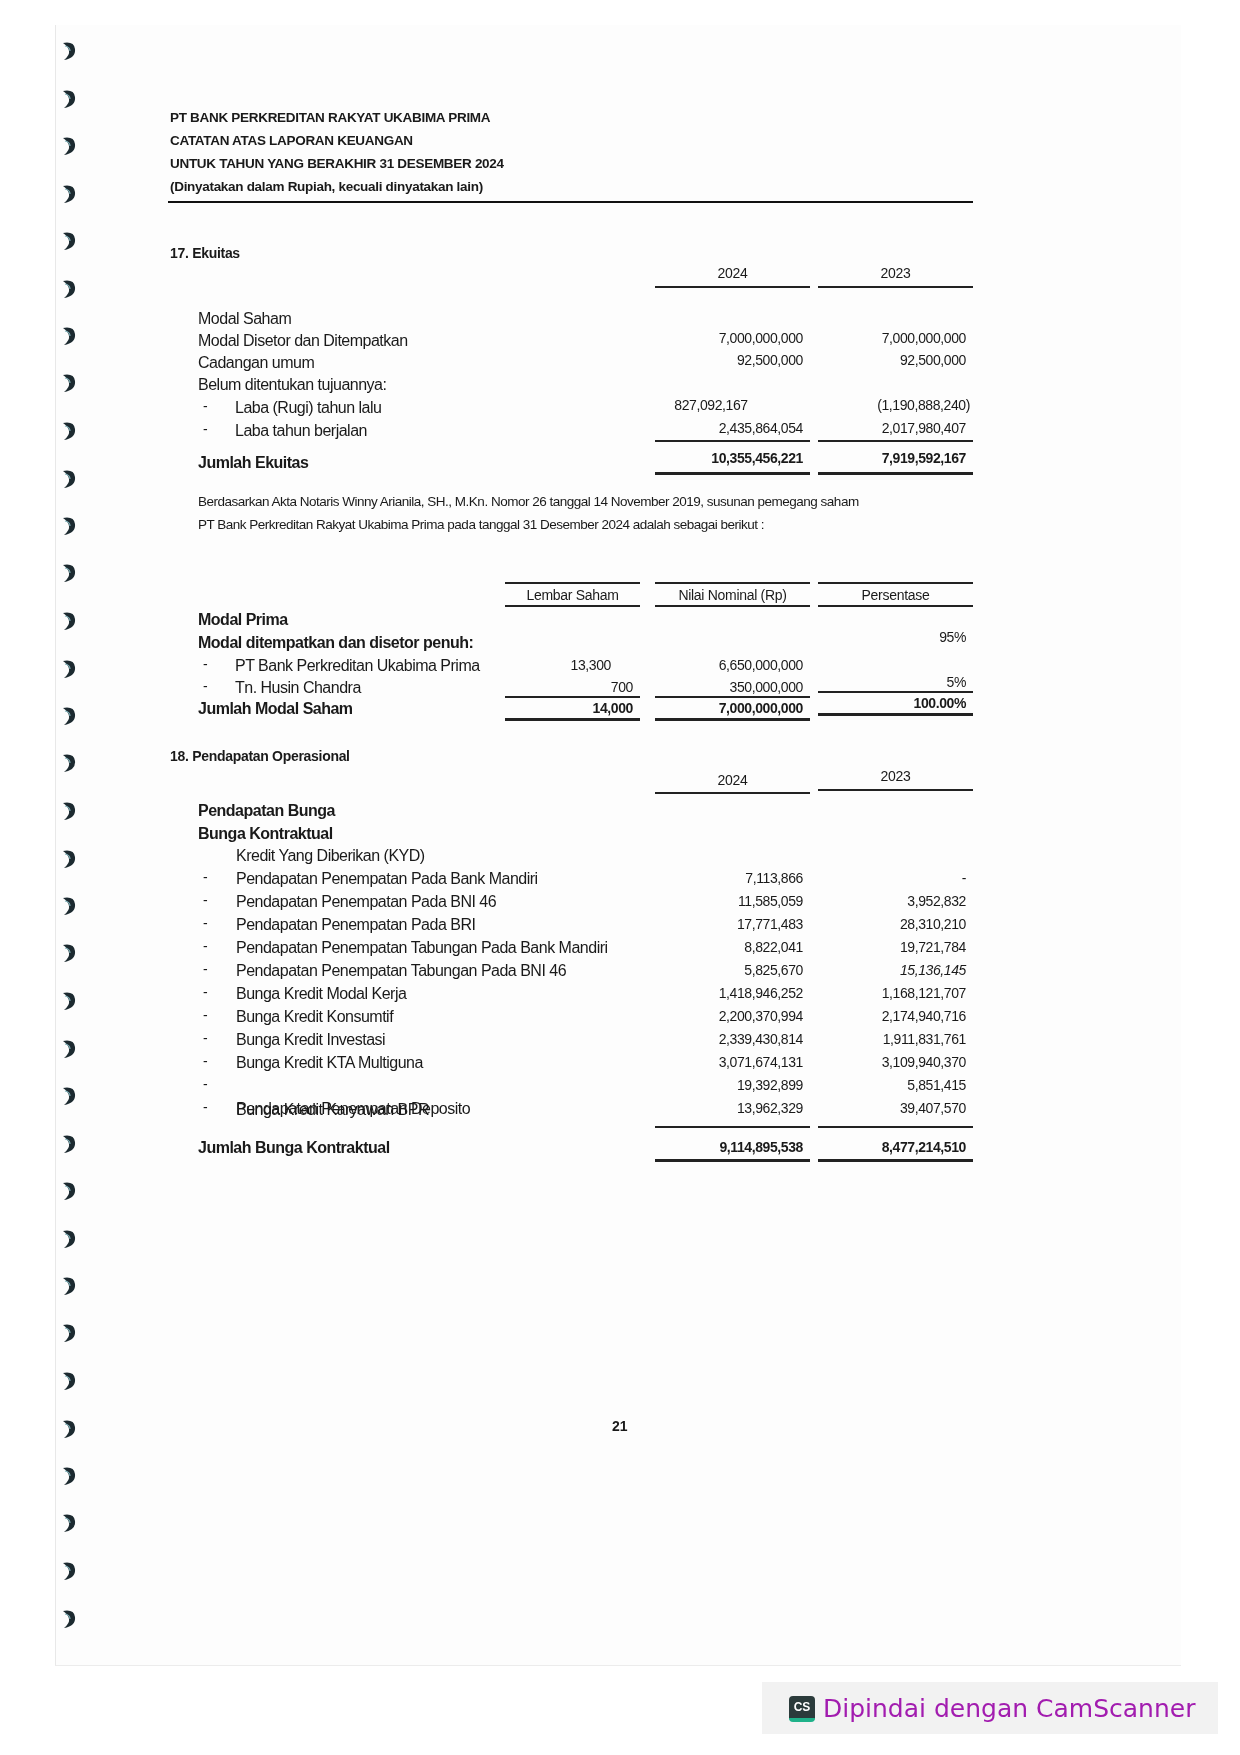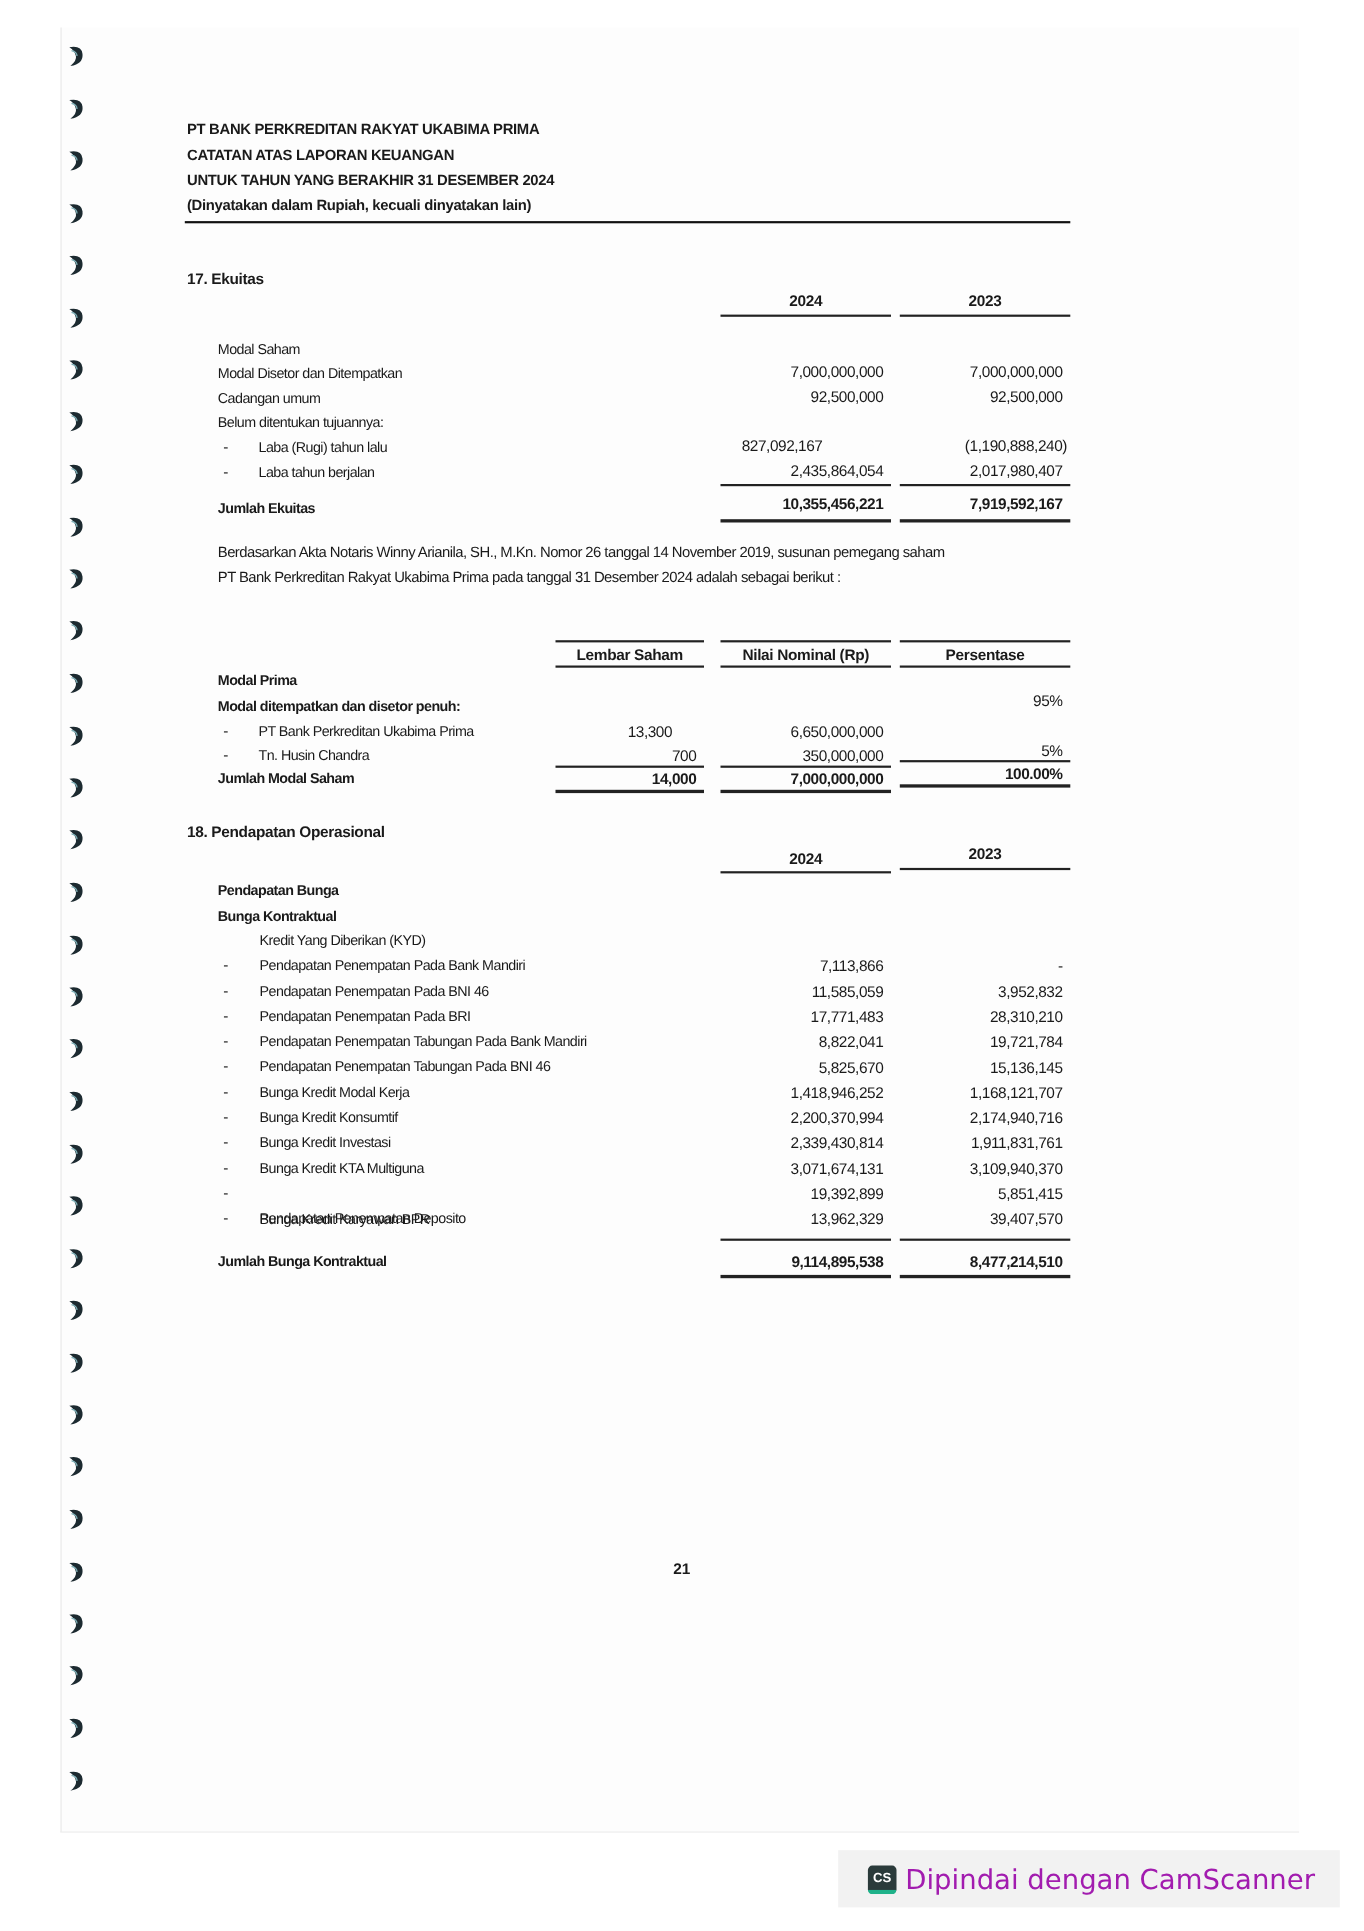--- a/index.html
+++ b/index.html
@@ -6,24 +6,24 @@
   body { width:1240px; height:1755px; background:#ffffff; position:relative; overflow:hidden;
          font-family:"Liberation Sans", sans-serif; color:#1a1a1a; }
   .page { position:absolute; left:55px; top:25px; width:1125px; height:1640px; background:#fdfdfd;
           border-left:1px solid #e8e8e8; border-bottom:1px solid #ececec; }
   .ring { position:absolute; left:60px; width:18px; height:22px; }
   .ring svg { width:18px; height:22px; }
   .abs { position:absolute; }
   .hdr { font-size:13.5px; font-weight:bold; letter-spacing:-0.3px; line-height:20px; }
   .hdr-rule { position:absolute; left:168px; top:201px; width:805px; height:2px; background:#111; }
   .sec-title { font-size:14px; font-weight:bold; letter-spacing:-0.3px; }
-  .colh { position:absolute; font-size:14px; font-weight:bold; text-align:center; letter-spacing:-0.3px; }
+  .colh { position:absolute; font-size:14px; font-weight:normal; text-align:center; letter-spacing:-0.3px; }
   .rule { position:absolute; height:1.5px; background:#222; }
   .rule.thick { height:2.5px; }
-  .lbl { position:absolute; font-size:13px; letter-spacing:-0.5px; white-space:nowrap; }
+  .lbl { position:absolute; font-size:16px; letter-spacing:-0.5px; white-space:nowrap; }
   .lbl.b { font-weight:bold; }
   .lbl.u { font-weight:bold; }
   .num { position:absolute; font-size:14px; text-align:right; letter-spacing:-0.4px; white-space:nowrap; }
   .num.b { font-weight:bold; }
   .bullet { position:absolute; font-size:14px; }
   .para { position:absolute; left:198px; font-size:13.5px; letter-spacing:-0.5px; white-space:nowrap; }
   .pageno { position:absolute; left:612px; top:1418px; font-size:14px; font-weight:bold; }
   .cs-bar { position:absolute; left:762px; top:1682px; width:456px; height:52px; background:#f2f2f2; }
   .cs-logo { position:absolute; left:789px; top:1696px; width:26px; height:26px; border-radius:4px;
              background:#2b3b3b; color:#fff; font-size:12px; font-weight:bold; text-align:center; line-height:22px;
@@ -269,21 +269,21 @@
     <div class="lbl" style="left:236px;top:916px;">Pendapatan Penempatan Pada BRI</div>
     <div class="num" style="left:655px;top:916px;width:148px;">17,771,483</div>
     <div class="num" style="left:818px;top:916px;width:148px;">28,310,210</div>
     <div class="bullet" style="left:203px;top:938px;">-</div>
     <div class="lbl" style="left:236px;top:939px;">Pendapatan Penempatan Tabungan Pada Bank Mandiri</div>
     <div class="num" style="left:655px;top:939px;width:148px;">8,822,041</div>
     <div class="num" style="left:818px;top:939px;width:148px;">19,721,784</div>
     <div class="bullet" style="left:203px;top:961px;">-</div>
     <div class="lbl" style="left:236px;top:962px;">Pendapatan Penempatan Tabungan Pada BNI 46</div>
     <div class="num" style="left:655px;top:962px;width:148px;">5,825,670</div>
-    <div class="num" style="left:818px;top:962px;width:148px;">15,136,145</div>
+    <div class="num" style="left:818px;top:962px;width:148px;font-style:italic;">15,136,145</div>
     <div class="bullet" style="left:203px;top:984px;">-</div>
     <div class="lbl" style="left:236px;top:985px;">Bunga Kredit Modal Kerja</div>
     <div class="num" style="left:655px;top:985px;width:148px;">1,418,946,252</div>
     <div class="num" style="left:818px;top:985px;width:148px;">1,168,121,707</div>
     <div class="bullet" style="left:203px;top:1007px;">-</div>
     <div class="lbl" style="left:236px;top:1008px;">Bunga Kredit Konsumtif</div>
     <div class="num" style="left:655px;top:1008px;width:148px;">2,200,370,994</div>
     <div class="num" style="left:818px;top:1008px;width:148px;">2,174,940,716</div>
     <div class="bullet" style="left:203px;top:1030px;">-</div>
     <div class="lbl" style="left:236px;top:1031px;">Bunga Kredit Investasi</div>

